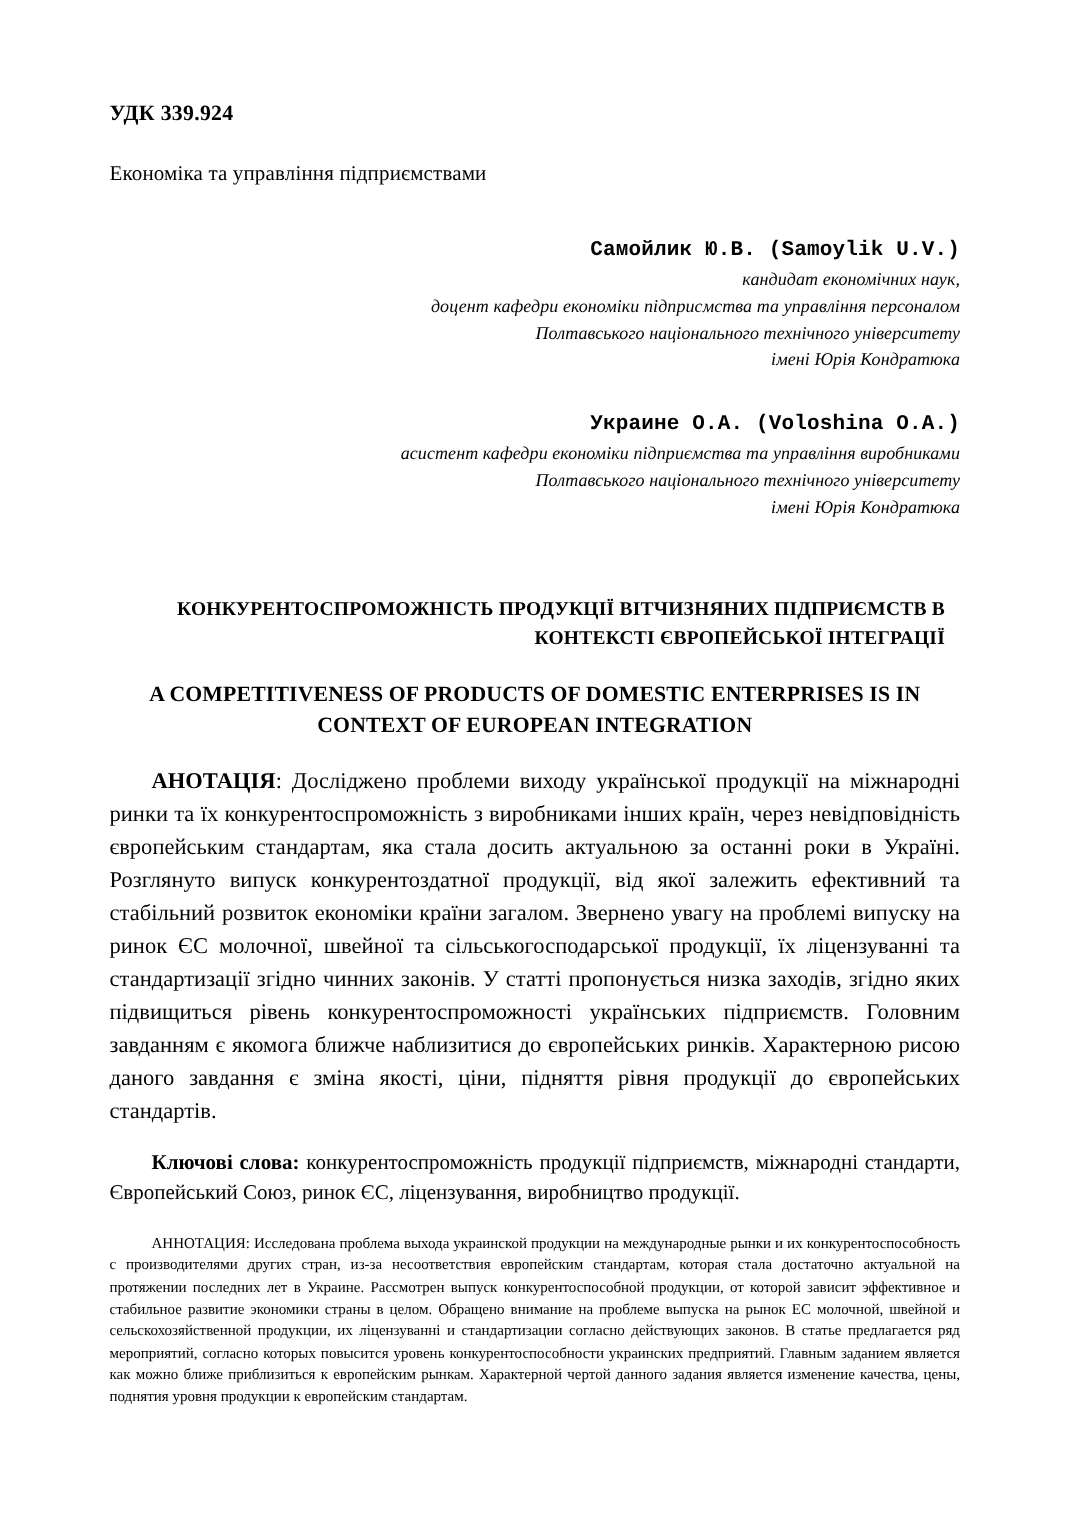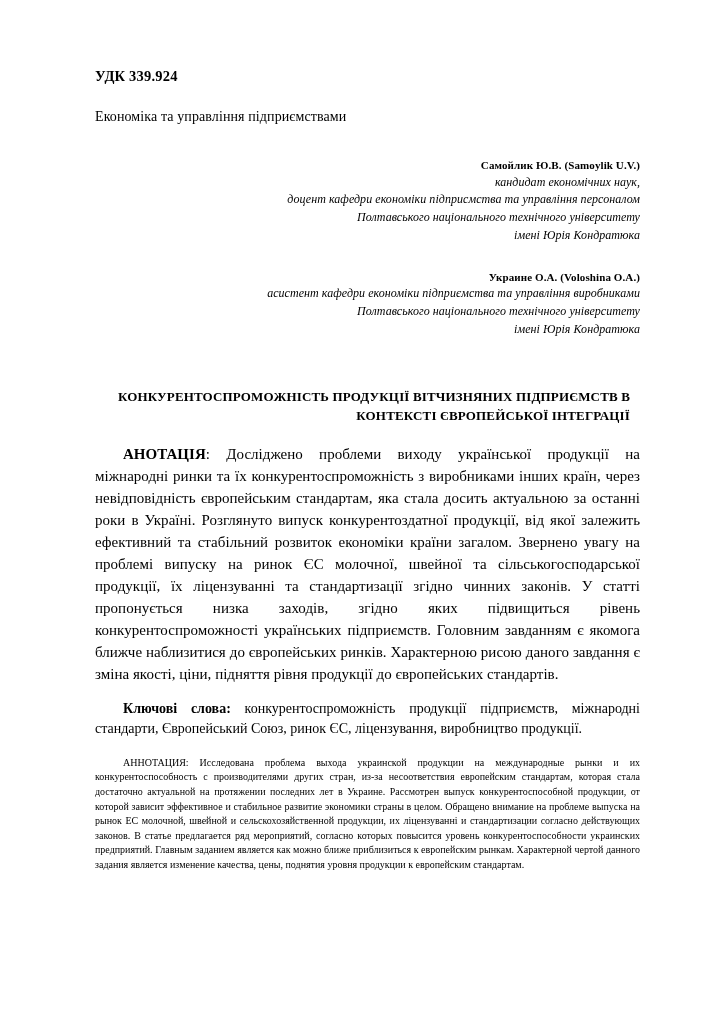--- a/index.html
+++ b/index.html
@@ -14,21 +14,21 @@
     font-family: "Liberation Serif", "DejaVu Serif", serif;
     color: #000000;
     position: relative;
     overflow: hidden;
   }
   .page {
     position: relative;
     width: 724px;
     height: 1024px;
     box-sizing: border-box;
-    padding: 68px 84px 0 95px;
+    padding: 68px 84px 0 73px;
   }
 
   
   .udc {
     font-size: 14.5px;
     font-weight: bold;
     letter-spacing: 0.2px;
     margin: 0 0 24px 0;
   }
 
@@ -38,24 +38,25 @@
     margin: 0 0 32px 0;
     letter-spacing: 0.1px;
   }
 
   
   .author-block {
     text-align: right;
     margin-bottom: 24px;
   }
   .author-name {
-    font-size: 11px;
+    font-size: 14px;
     font-weight: bold;
     line-height: 1.5;
     letter-spacing: 0.1px;
+    font-family: Liberation Mono, monospace;
   }
   .author-affil {
     font-size: 12px;
     font-style: italic;
     line-height: 1.48;
     letter-spacing: 0.05px;
   }
 
   .spacer-1 { height: 26px; }
 
@@ -128,20 +129,21 @@
     <div class="author-name">Украине О.А. (Voloshina O.A.)</div>
     <div class="author-affil">асистент кафедри економіки підприємства та управління виробниками</div>
     <div class="author-affil">Полтавського національного технічного університету</div>
     <div class="author-affil">імені Юрія Кондратюка</div>
   </div>
 
   <div class="spacer-1"></div>
 
   <h1 class="title-ua">КОНКУРЕНТОСПРОМОЖНІСТЬ ПРОДУКЦІЇ ВІТЧИЗНЯНИХ ПІДПРИЄМСТВ В КОНТЕКСТІ ЄВРОПЕЙСЬКОЇ ІНТЕГРАЦІЇ</h1>
 
+  <h2 class="title-en">A COMPETITIVENESS OF PRODUCTS OF DOMESTIC ENTERPRISES IS IN CONTEXT OF EUROPEAN INTEGRATION</h2>
 
   <p class="abstract"><span class="lead">АНОТАЦІЯ</span><span>: </span><span>Досліджено проблеми виходу української продукції на міжнародні ринки та їх конкурентоспроможність з виробниками інших країн, через невідповідність європейським стандартам, яка стала досить актуальною за останні роки в Україні. Розглянуто випуск конкурентоздатної продукції, від якої залежить ефективний та стабільний розвиток економіки країни загалом. Звернено увагу на проблемі випуску на ринок ЄС молочної, швейної та сільськогосподарської продукції, їх ліцензуванні та стандартизації згідно чинних законів. У статті пропонується  низка заходів, згідно яких підвищиться   рівень конкурентоспроможності українських підприємств. Головним завданням є якомога ближче наблизитися до європейських ринків. Характерною рисою даного завдання є зміна якості, ціни, підняття рівня продукції до європейських стандартів.</span></p>
 
   <p class="keywords"><span class="lead">Ключові слова:</span><span> </span><span>конкурентоспроможність продукції підприємств, міжнародні стандарти, Європейський Союз, ринок ЄС, ліцензування, виробництво продукції.</span></p>
 
   <p class="abstract-ru"><span>АННОТАЦИЯ</span><span>: </span><span>Исследована проблема выхода украинской продукции на международные рынки и их конкурентоспособность с производителями других стран, из-за несоответствия европейским стандартам, которая стала достаточно актуальной на протяжении последних лет в Украине. Рассмотрен выпуск конкурентоспособной продукции, от которой зависит эффективное и стабильное развитие экономики страны в целом. Обращено внимание на проблеме выпуска на рынок ЕС молочной, швейной и сельскохозяйственной продукции, их ліцензуванні и стандартизации согласно действующих законов. В статье предлагается  ряд мероприятий, согласно которых повысится   уровень конкурентоспособности украинских предприятий. Главным заданием является как можно ближе приблизиться к европейским рынкам. Характерной чертой данного задания является изменение качества, цены, поднятия уровня продукции к европейским стандартам.</span></p>
 
 </div>
 
 </body></html>

